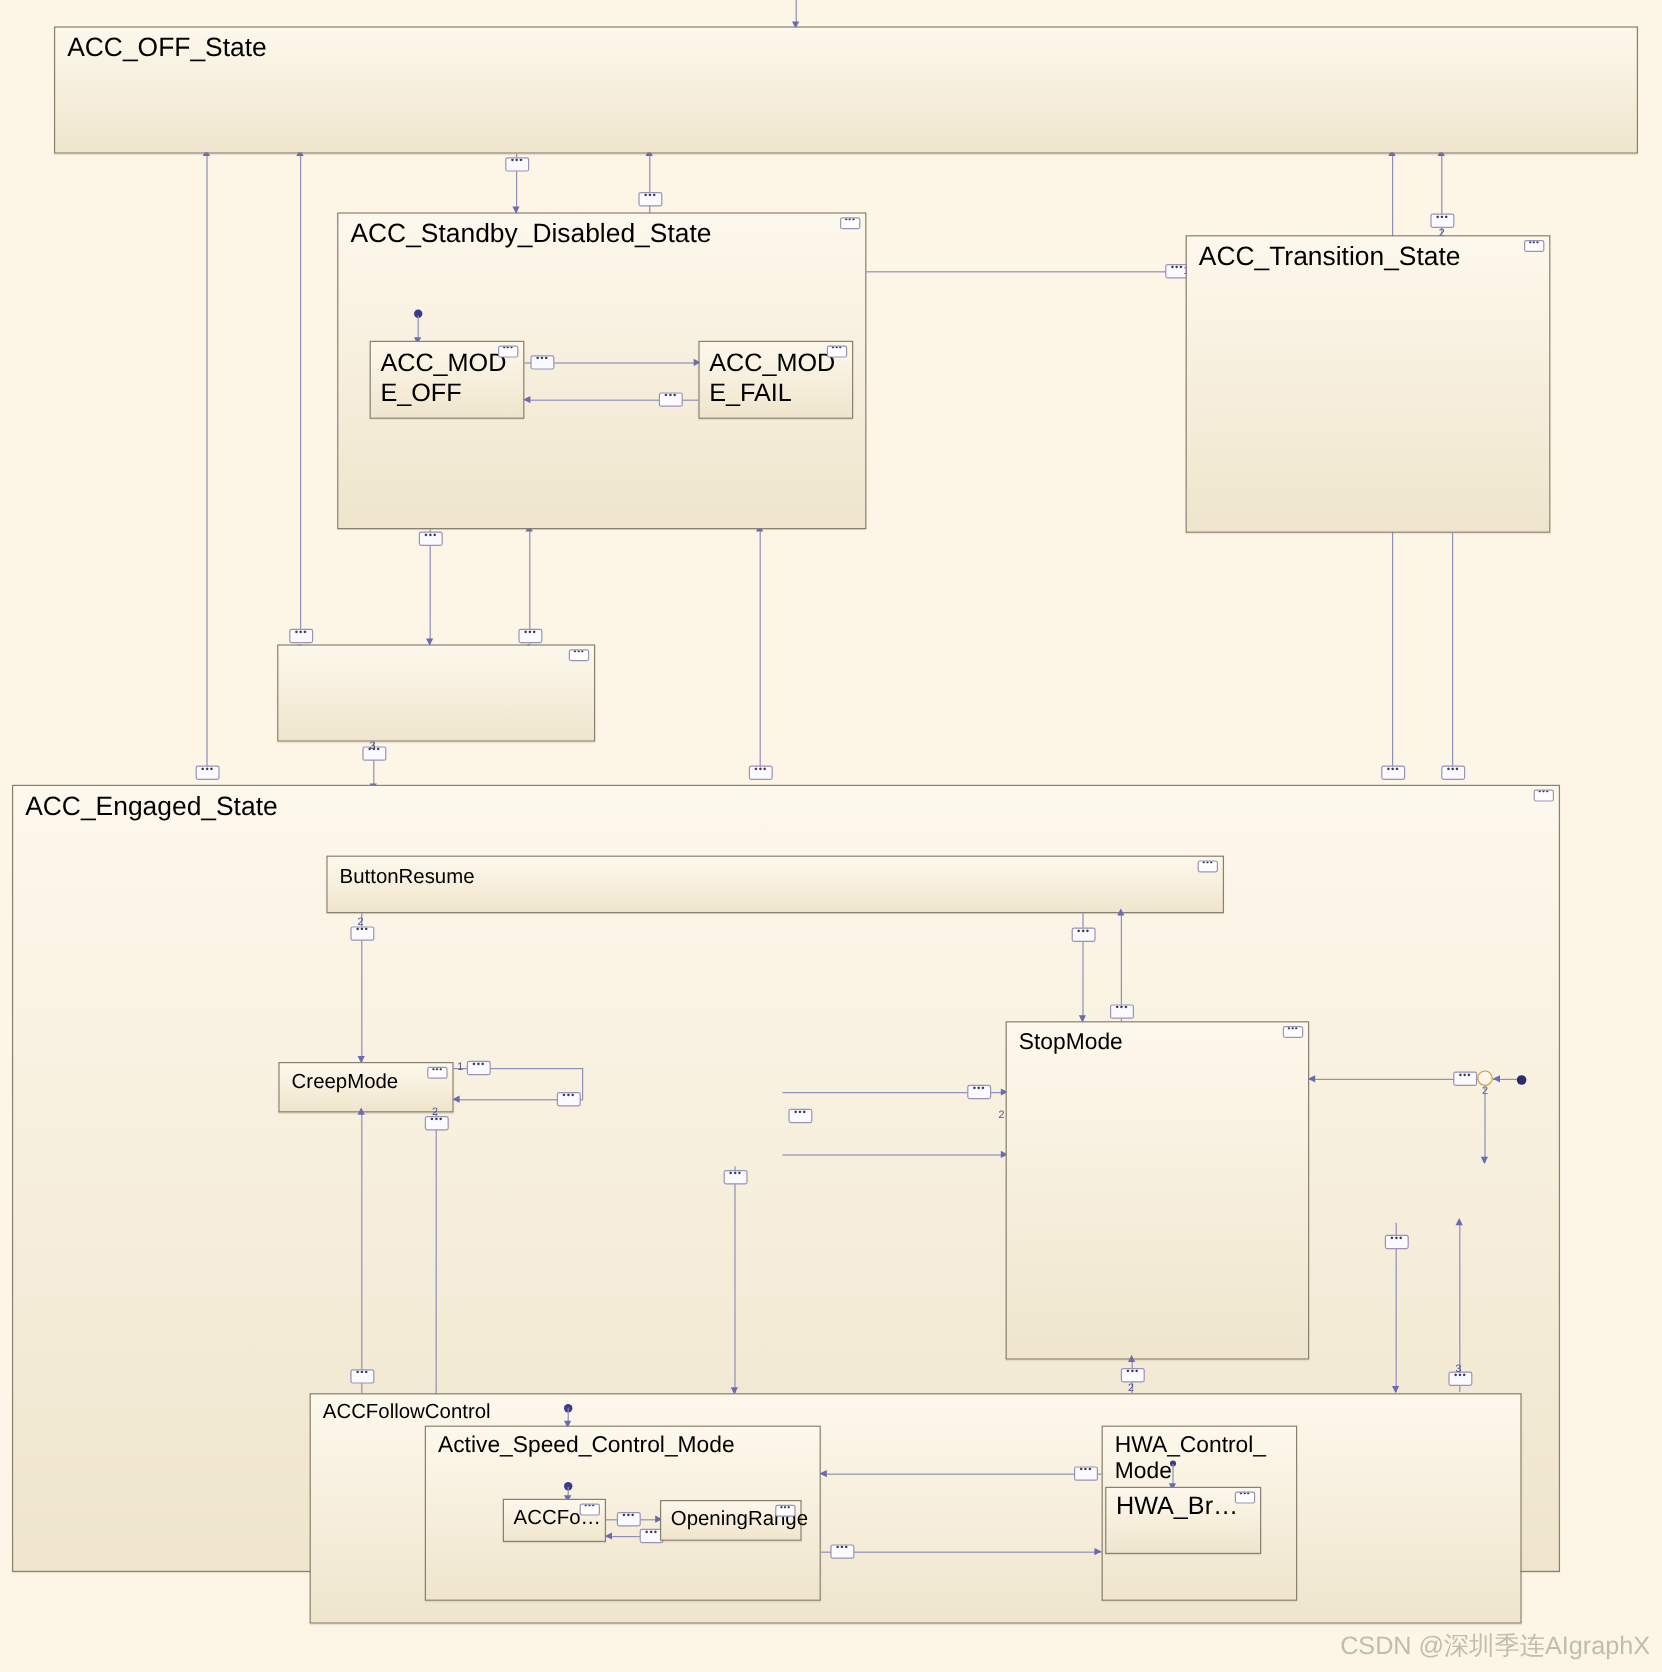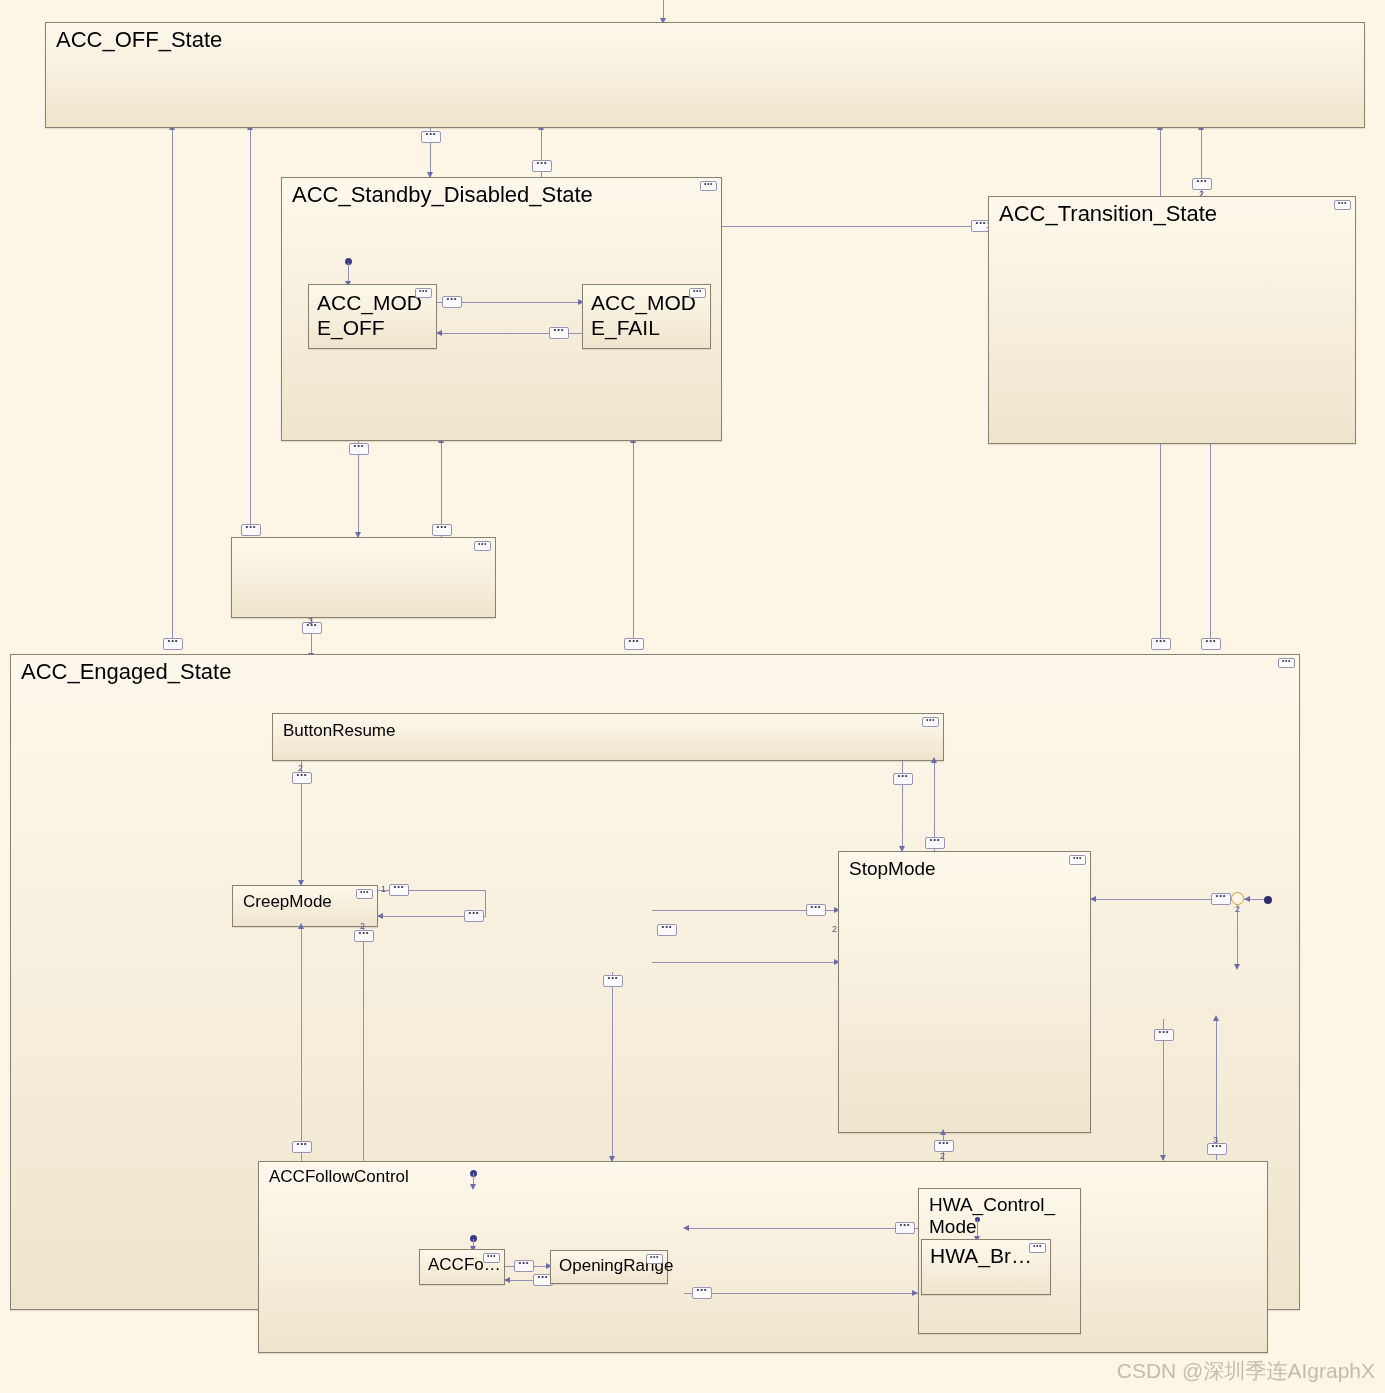--- a/index.html
+++ b/index.html
@@ -237,35 +237,35 @@
 E_OFF</div>
     <div class="corner-badge"><span>•••</span></div>
   </div>
 
   <div class="state small" style="left:582px; top:284px; width:129px; height:65px;">
     <div class="label" style="font-size:21px; line-height:25px;">ACC_MOD
 E_FAIL</div>
     <div class="corner-badge"><span>•••</span></div>
   </div>
 
-  <div class="state" style="left:988px; top:196px; width:368px; height:248px;">
+  <div class="state" style="left:988px; top:196px; width:304px; height:248px;">
     <div class="label">ACC_Transition_State</div>
     <div class="corner-badge"><span>•••</span></div>
   </div>
 
   <div class="state" style="left:231px; top:537px; width:265px; height:81px;">
     <div class="corner-badge"><span>•••</span></div>
   </div>
 
   <div class="state" style="left:10px; top:654px; width:1290px; height:656px;">
     <div class="label">ACC_Engaged_State</div>
     <div class="corner-badge"><span>•••</span></div>
   </div>
 
-  <div class="state" style="left:272px; top:713px; width:672px; height:48px;">
+  <div class="state" style="left:272px; top:713px; width:748px; height:48px;">
     <div class="label" style="font-size:17px; line-height:20px; top:7px;">ButtonResume</div>
     <div class="corner-badge"><span>•••</span></div>
   </div>
 
   <div class="tline v" style="left:301px; top:761px; height:125px;"></div>
   <div class="tbadge" style="left:292px; top:772px;"><span>•••</span></div>
   <div class="torder" style="left:298px; top:764px;">2</div>
   <div class="arrow down" style="left:298px; top:880px;"></div>
 
   <div class="tline v" style="left:902px; top:761px; height:90px;"></div>
@@ -348,20 +348,23 @@
   <div class="arrow down" style="left:609px; top:1156px;"></div>
 
   <div class="state" style="left:258px; top:1161px; width:1010px; height:192px;">
     <div class="label" style="font-size:17px; line-height:20px; top:5px;">ACCFollowControl</div>
   </div>
 
   <div class="defaultdot" style="left:470px; top:1170px;"></div>
   <div class="tline v" style="left:473px; top:1173px; height:14px;"></div>
   <div class="arrow down" style="left:470px; top:1184px;"></div>
 
+  <div class="state" style="left:354px; top:1188px; width:330px; height:146px;">
+    <div class="label" style="font-size:19px; line-height:22px; top:5px;">Active_Speed_Control_Mode</div>
+  </div>
 
   <div class="defaultdot" style="left:470px; top:1235px;"></div>
   <div class="tline v" style="left:473px; top:1239px; height:10px;"></div>
   <div class="arrow down" style="left:470px; top:1246px;"></div>
 
   <div class="tline h" style="left:505px; top:1266px; width:45px;"></div>
   <div class="tbadge" style="left:514px; top:1260px;"><span>•••</span></div>
   <div class="arrow right" style="left:546px; top:1263px;"></div>
 
   <div class="tline h" style="left:505px; top:1280px; width:45px;"></div>

